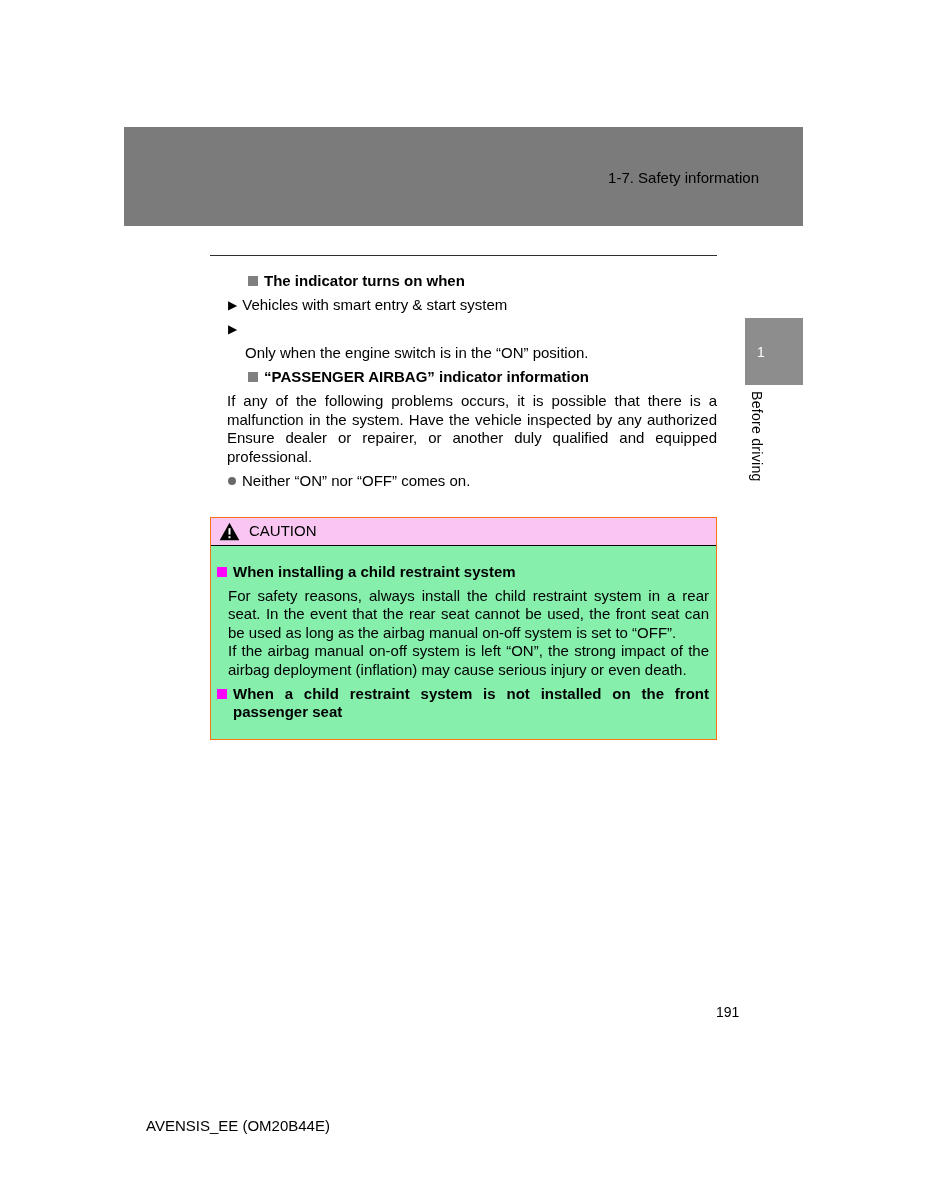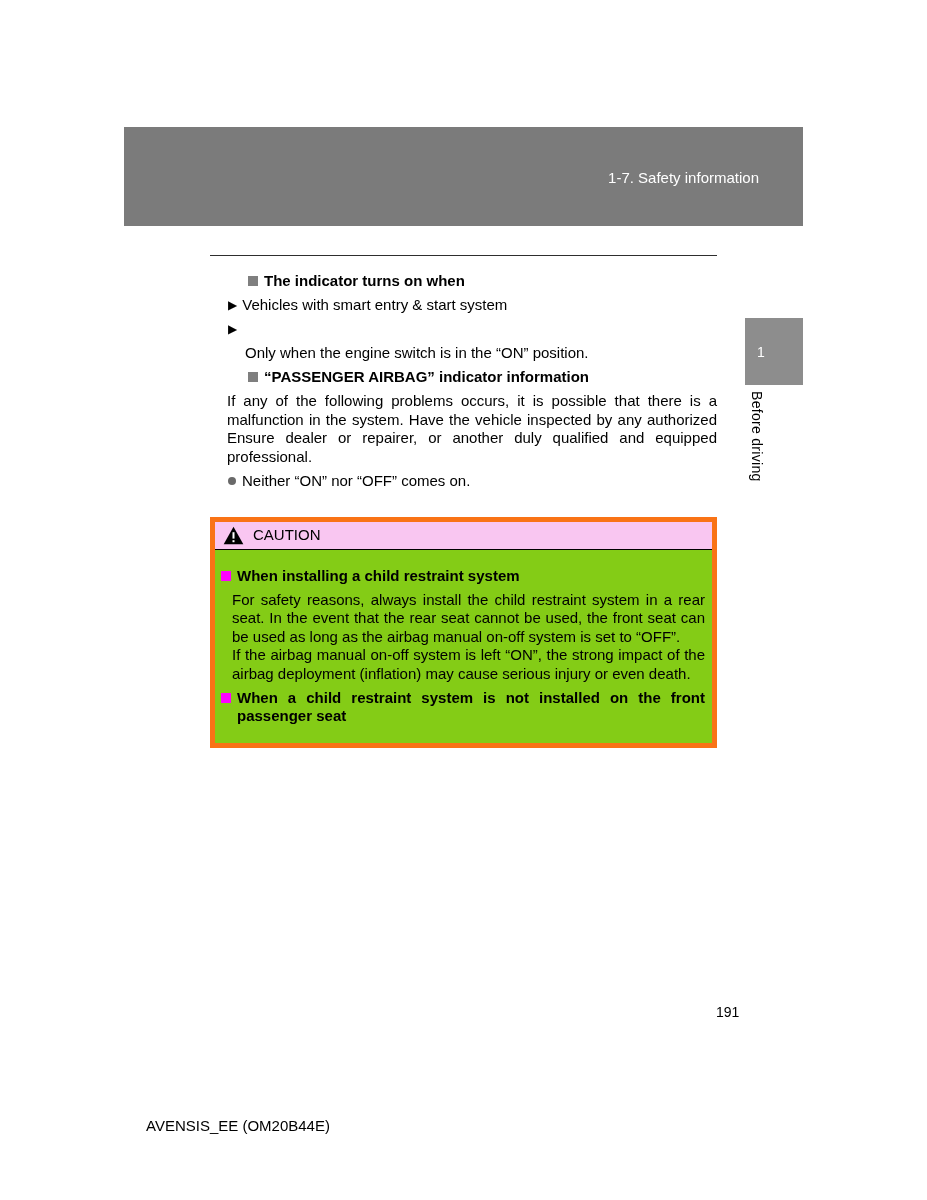--- a/index.html
+++ b/index.html
@@ -11,21 +11,21 @@
   }
   .page { position:absolute; inset:0; background:#fff; }
 
   
   .header-band {
     position:absolute; left:124px; top:127px; width:679px; height:99px;
     background:var(--header_gray, #7b7b7b);
     display:flex; justify-content:flex-end; align-items:flex-start;
     padding:42px 44px 0 0;
   }
-  .header-band .chapter-title { color:#ffffff; font-size:15px; }
+  .header-band .chapter-title { color:#000000; font-size:15px; }
 
   
   .side-tab {
     position:absolute; left:745px; top:318px; width:58px; height:67px;
     background:var(--tab_gray, #8d8d8d);
     display:flex; align-items:center; padding-left:12px;
     color:#fff; font-size:14px;
   }
   .side-label {
     position:absolute; left:749px; top:391px;
@@ -62,29 +62,29 @@
   .para { padding-left:17px; text-align:justify; white-space:pre-line; }
 
   .bullet-item { display:flex; padding-left:18px; }
   .dot {
     flex:none; width:8px; height:8px; border-radius:50%;
     background:#696969; margin:5px 6px 0 0;
   }
   .bullet-text { text-align:justify; }
 
   
-  .caution { margin-top:27px; border:5px solid #f97316; }
+  .caution { margin-top:27px; border:1px solid #f97316; }
   .caution-header {
     background:var(--caution_pink, #f9c6f1);
     border-bottom:1px solid #000; height:28px;
     display:flex; align-items:center; padding-left:8px;
     font-size:15px;
   }
   .warn-icon { display:flex; margin-right:9px; }
-  .caution-body { background:#84cc16; padding:11px 7px 12px 6px; }
+  .caution-body { background:#86efac; padding:11px 7px 12px 6px; }
   .caution-body > * { margin:5.5px 0; }
   .caution-body .para { padding-left:11px; }
   .caution-body .h-item .sq { margin-top:4px; }
 
   
   .page-number { position:absolute; left:716px; top:1004px; font-size:14px; }
   .doc-code   { position:absolute; left:146px; top:1117px; font-size:15px; }
 </style>
 </head>
 <body>

